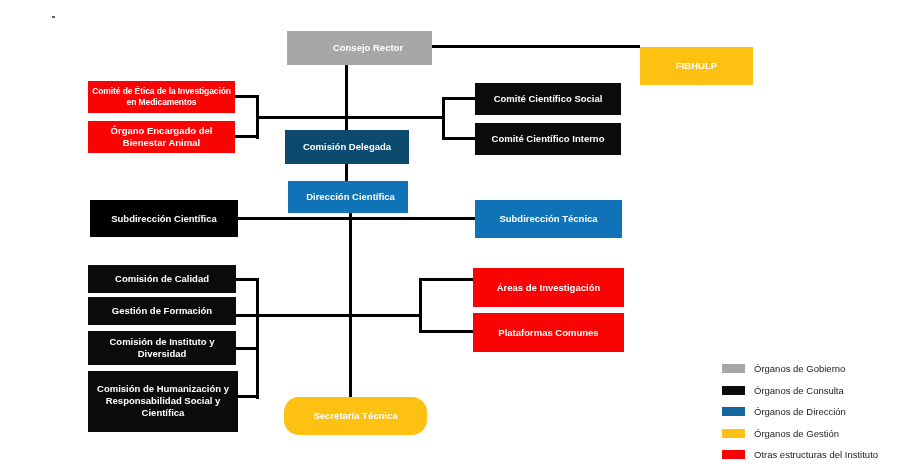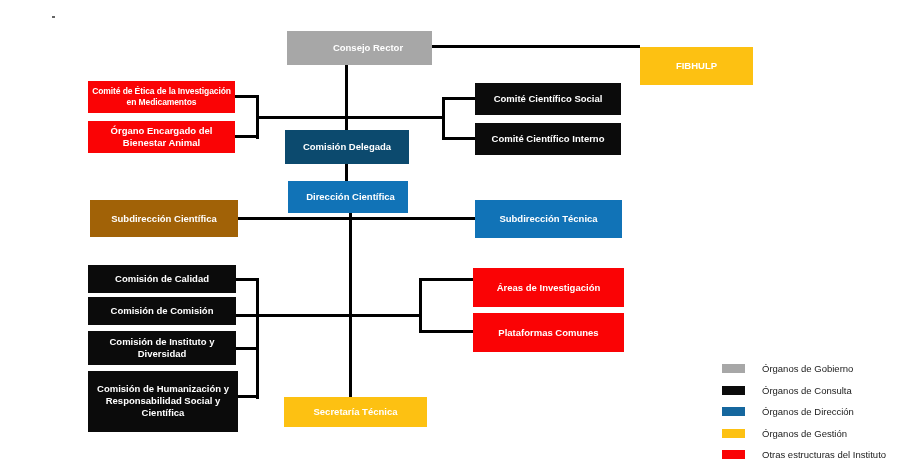--- a/index.html
+++ b/index.html
@@ -18,21 +18,21 @@
     font-weight:bold;
     font-size:9.5px;
     line-height:1.25;
     padding:2px 3px;
     box-sizing:border-box;
   }
   .node.small-text{font-size:8.5px;letter-spacing:-0.1px;}
   .line{position:absolute;background:#000000;}
   .legend-row{
     position:absolute;left:722px;
-    display:flex;align-items:center;gap:17px;height:11px;
+    display:flex;align-items:center;gap:9px;height:11px;
   }
   .swatch{width:23px;height:9px;display:inline-block;flex:0 0 auto;}
   .legend-label{
     font-size:9.5px;color:#1a1a1a;white-space:nowrap;
   }
   .dot{position:absolute;left:52px;top:16px;width:3px;height:2px;background:#666;}
 </style>
 </head>
 <body>
 
@@ -79,45 +79,45 @@
   </div>
   <div class="node" style="left: 475px; top: 83px; width: 146px; height: 32px; background: rgb(11, 11, 11);">
     <span>Comité Científico Social</span>
   </div>
   <div class="node" style="left: 475px; top: 123px; width: 146px; height: 32px; background: rgb(11, 11, 11);">
     <span>Comité Científico Interno</span>
   </div>
   <div class="node" style="left: 288px; top: 181px; width: 120px; height: 32px; background: rgb(17, 115, 183); padding-left: 8px;">
     <span>Dirección Científica</span>
   </div>
-  <div class="node" style="left: 90px; top: 200px; width: 148px; height: 37px; background: #a16207;">
+  <div class="node" style="left: 90px; top: 200px; width: 148px; height: 37px; background: #000000;">
     <span>Subdirección Científica</span>
   </div>
   <div class="node" style="left: 475px; top: 200px; width: 147px; height: 38px; background: rgb(17, 115, 183);">
     <span>Subdirección Técnica</span>
   </div>
   <div class="node" style="left: 88px; top: 265px; width: 148px; height: 28px; background: rgb(11, 11, 11);">
     <span>Comisión de Calidad</span>
   </div>
   <div class="node" style="left: 88px; top: 297px; width: 148px; height: 28px; background: rgb(11, 11, 11);">
-    <span>Comisión de Comisión</span>
+    <span>Gestión de Formación</span>
   </div>
   <div class="node" style="left: 88px; top: 331px; width: 148px; height: 34px; background: rgb(11, 11, 11);">
     <span>Comisión de Instituto y Diversidad</span>
   </div>
   <div class="node" style="left: 88px; top: 371px; width: 150px; height: 61px; align-items: flex-start; padding-top: 12px; background: rgb(11, 11, 11);">
     <span>Comisión de Humanización y Responsabilidad Social y Científica</span>
   </div>
   <div class="node" style="left: 473px; top: 268px; width: 151px; height: 39px; background: rgb(250, 3, 5);">
     <span>Áreas de Investigación</span>
   </div>
   <div class="node" style="left: 473px; top: 313px; width: 151px; height: 39px; background: rgb(250, 3, 5);">
     <span>Plataformas Comunes</span>
   </div>
-  <div class="node" style="left: 284px; top: 397px; width: 143px; height: 30px; background: rgb(253, 193, 18);">
+  <div class="node" style="left: 284px; top: 397px; width: 143px; height: 38px; background: rgb(253, 193, 18); border-radius: 15px;">
     <span>Secretaría Técnica</span>
   </div>
 
   <div class="legend-row" style="top:363px">
     <span class="swatch" style="background: rgb(167, 167, 167);"></span>
     <span class="legend-label">Órganos de Gobierno</span>
   </div>
   <div class="legend-row" style="top:385px">
     <span class="swatch" style="background: rgb(11, 11, 11);"></span>
     <span class="legend-label">Órganos de Consulta</span>

